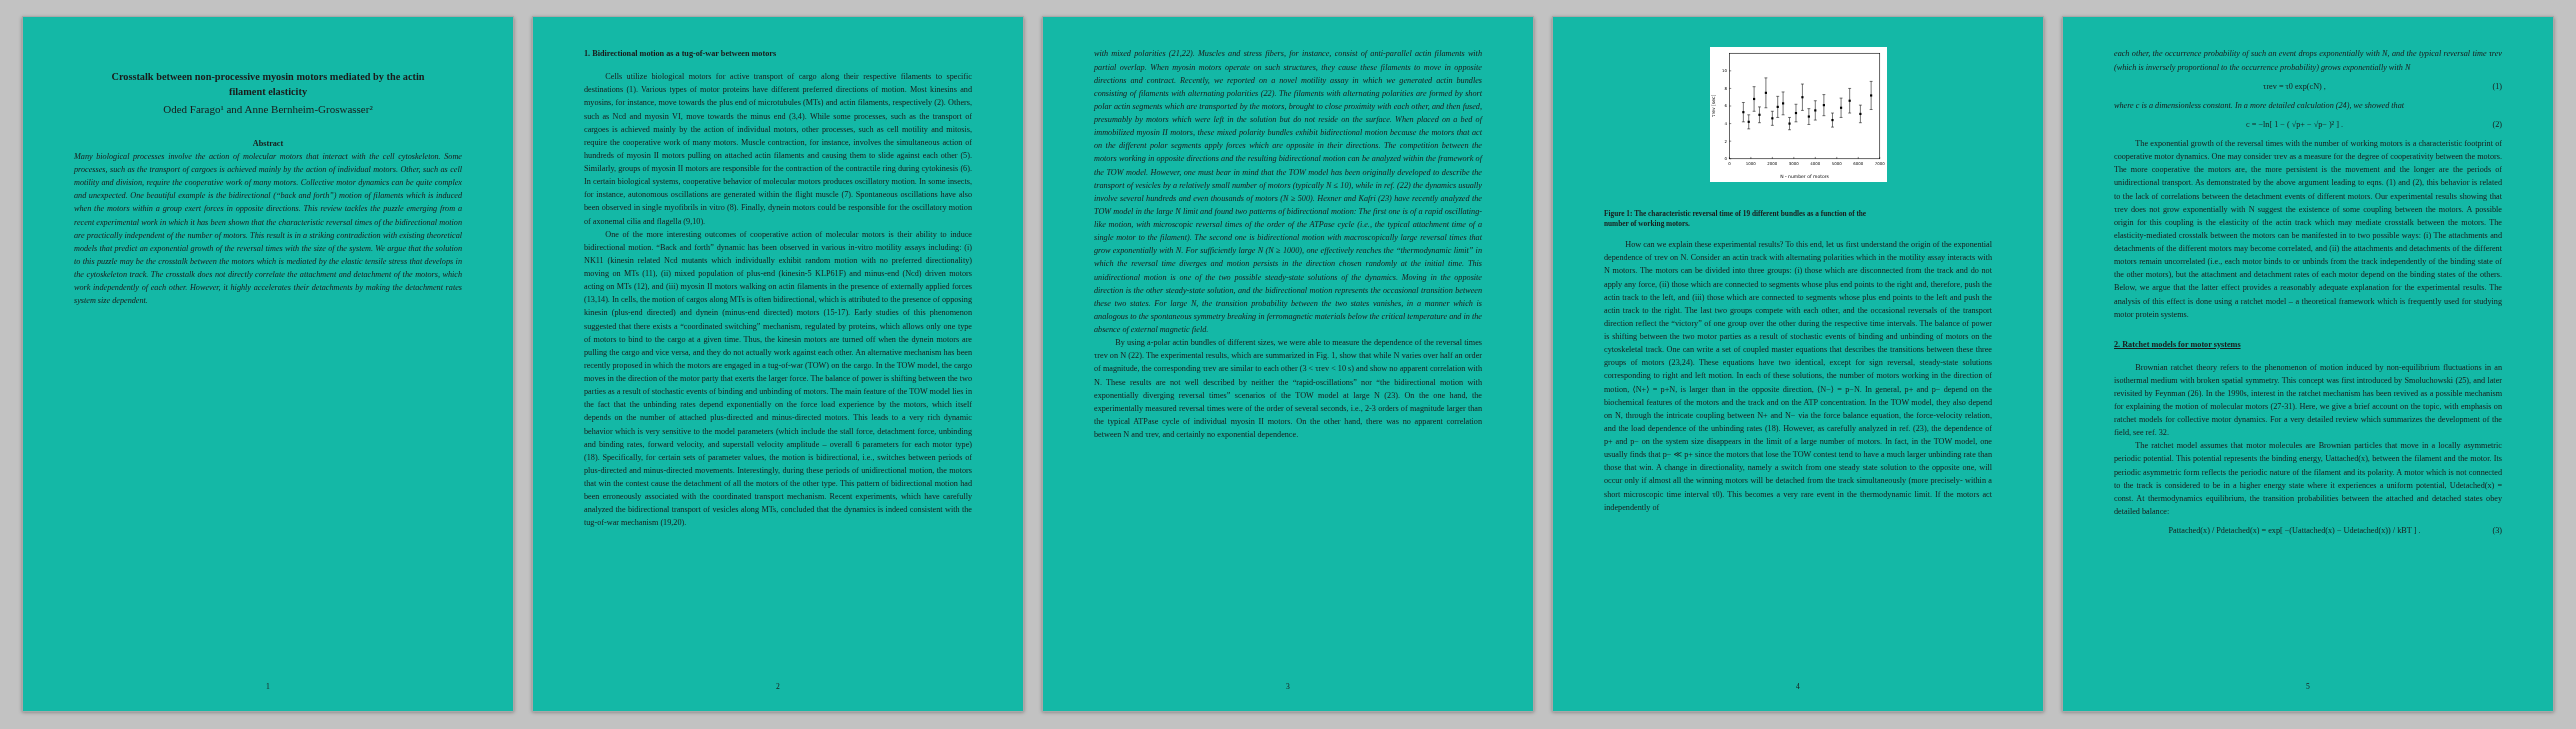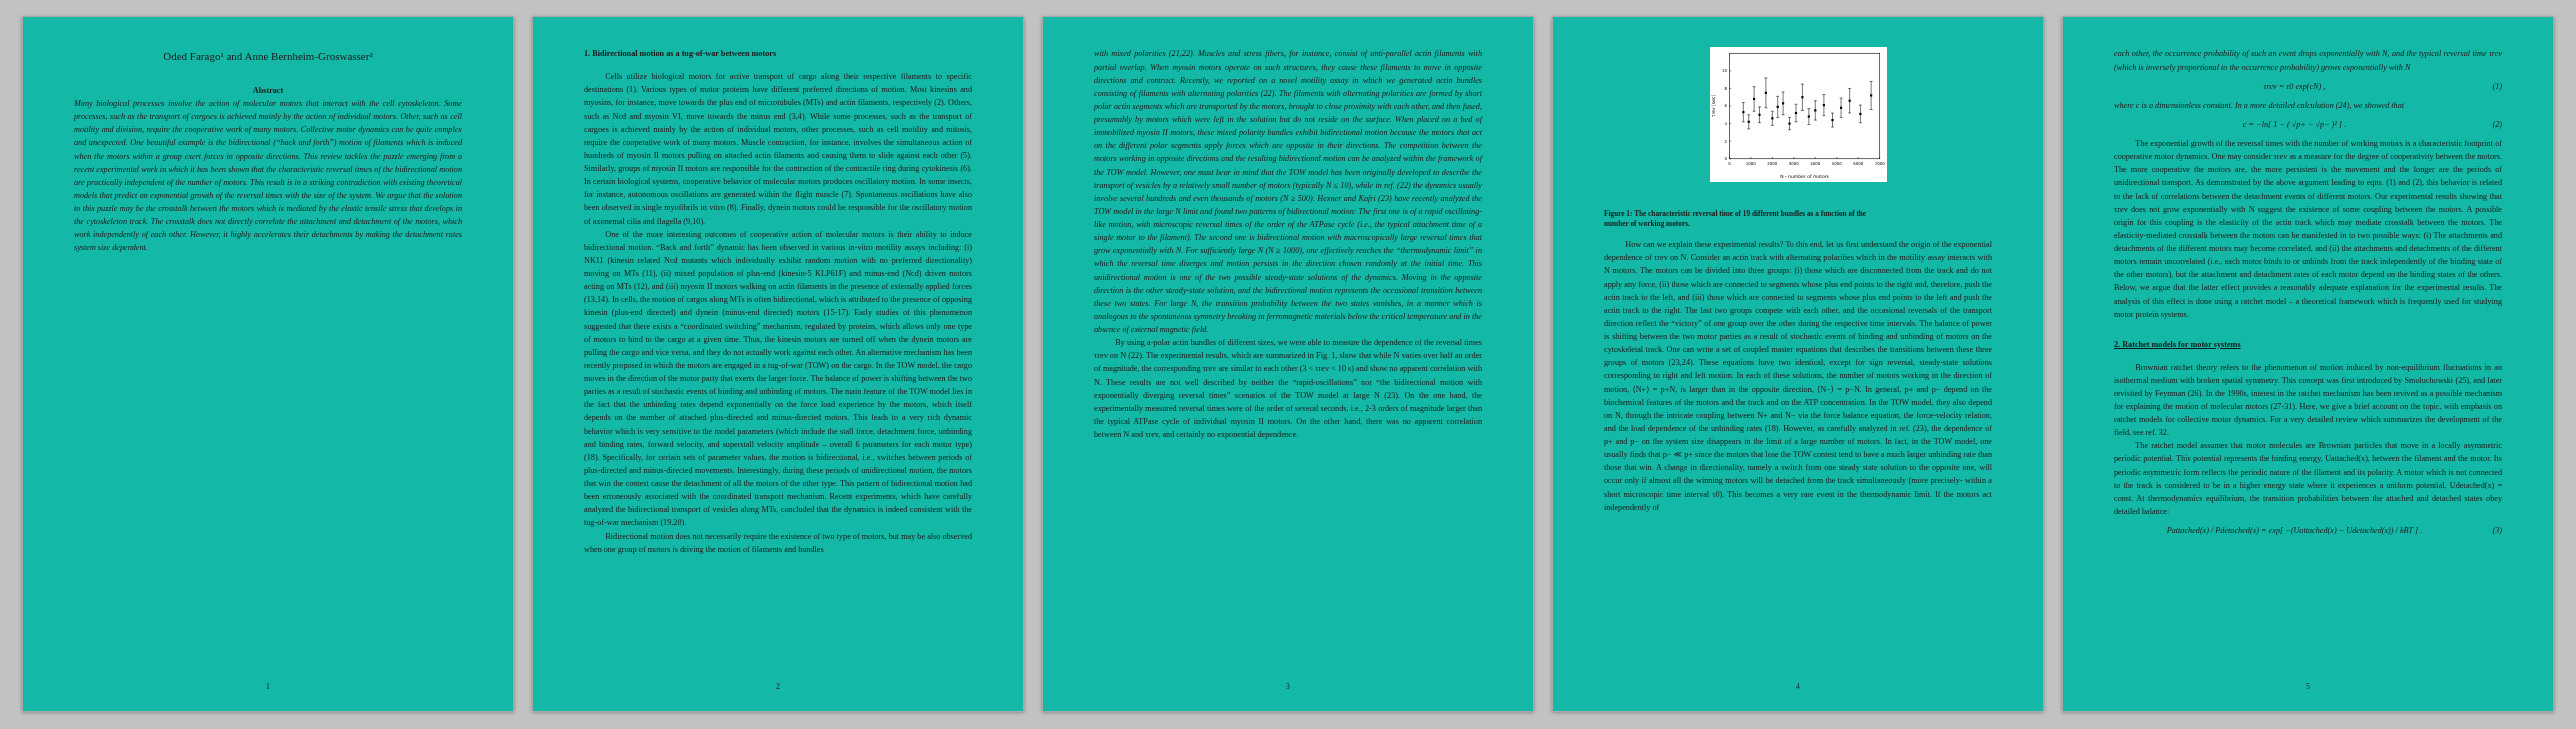--- a/index.html
+++ b/index.html
@@ -46,41 +46,41 @@
   
   figure { margin: 0 0 8.5px 0; padding: 0; }
   .figwrap { text-align: center; }
   figcaption {
     margin-top: 22px; font-size: 7.3px; font-weight: bold;
     max-width: 286px; text-align: left; line-height: 1.45;
   }
   svg.plot { background: #ffffff; }
   svg.plot text { font-family: "DejaVu Sans", sans-serif; fill: #000; }
   
-  .equation { display: flex; align-items: flex-start; margin: 6px 0; font-style: italic; }
+  .equation { display: flex; align-items: flex-start; margin: 6px 0; }
   .eq-body { flex: 1; text-align: center; font-size: 8.2px; }
   .eq-no { width: 27px; text-align: right; font-size: 8.2px; }
 </style>
 </head>
 <body>
 
 <div class="canvas">
 
   <div class="page">
+    <h1 class="title">Crosstalk between non-processive myosin motors mediated by the actin filament elasticity</h1>
     <div class="authors">Oded Farago¹ and Anne Bernheim-Groswasser²</div>
     <div class="abs-head">Abstract</div>
     <p class="noindent abstract">Many biological processes involve the action of molecular motors that interact with the cell cytoskeleton. Some processes, such as the transport of cargoes is achieved mainly by the action of individual motors. Other, such as cell motility and division, require the cooperative work of many motors. Collective motor dynamics can be quite complex and unexpected. One beautiful example is the bidirectional (“back and forth”) motion of filaments which is induced when the motors within a group exert forces in opposite directions. This review tackles the puzzle emerging from a recent experimental work in which it has been shown that the characteristic reversal times of the bidirectional motion are practically independent of the number of motors. This result is in a striking contradiction with existing theoretical models that predict an exponential growth of the reversal times with the size of the system. We argue that the solution to this puzzle may be the crosstalk between the motors which is mediated by the elastic tensile stress that develops in the cytoskeleton track. The crosstalk does not directly correlate the attachment and detachment of the motors, which work independently of each other. However, it highly accelerates their detachments by making the detachment rates system size dependent.</p>
     <div class="pageno">1</div>
   </div>
 
   <div class="page">
     <h2 class="sec">1. Bidirectional motion as a tug-of-war between motors</h2>
     <p>Cells utilize biological motors for active transport of cargo along their respective filaments to specific destinations (1). Various types of motor proteins have different preferred directions of motion. Most kinesins and myosins, for instance, move towards the plus end of microtubules (MTs) and actin filaments, respectively (2). Others, such as Ncd and myosin VI, move towards the minus end (3,4). While some processes, such as the transport of cargoes is achieved mainly by the action of individual motors, other processes, such as cell motility and mitosis, require the cooperative work of many motors. Muscle contraction, for instance, involves the simultaneous action of hundreds of myosin II motors pulling on attached actin filaments and causing them to slide against each other (5). Similarly, groups of myosin II motors are responsible for the contraction of the contractile ring during cytokinesis (6). In certain biological systems, cooperative behavior of molecular motors produces oscillatory motion. In some insects, for instance, autonomous oscillations are generated within the flight muscle (7). Spontaneous oscillations have also been observed in single myofibrils in vitro (8). Finally, dynein motors could be responsible for the oscillatory motion of axonemal cilia and flagella (9,10).</p>
     <p>One of the more interesting outcomes of cooperative action of molecular motors is their ability to induce bidirectional motion. “Back and forth” dynamic has been observed in various in-vitro motility assays including: (i) NK11 (kinesin related Ncd mutants which individually exhibit random motion with no preferred directionality) moving on MTs (11), (ii) mixed population of plus-end (kinesin-5 KLP61F) and minus-end (Ncd) driven motors acting on MTs (12), and (iii) myosin II motors walking on actin filaments in the presence of externally applied forces (13,14). In cells, the motion of cargos along MTs is often bidirectional, which is attributed to the presence of opposing kinesin (plus-end directed) and dynein (minus-end directed) motors (15-17). Early studies of this phenomenon suggested that there exists a “coordinated switching” mechanism, regulated by proteins, which allows only one type of motors to bind to the cargo at a given time. Thus, the kinesin motors are turned off when the dynein motors are pulling the cargo and vice versa, and they do not actually work against each other. An alternative mechanism has been recently proposed in which the motors are engaged in a tug-of-war (TOW) on the cargo. In the TOW model, the cargo moves in the direction of the motor party that exerts the larger force. The balance of power is shifting between the two parties as a result of stochastic events of binding and unbinding of motors. The main feature of the TOW model lies in the fact that the unbinding rates depend exponentially on the force load experience by the motors, which itself depends on the number of attached plus-directed and minus-directed motors. This leads to a very rich dynamic behavior which is very sensitive to the model parameters (which include the stall force, detachment force, unbinding and binding rates, forward velocity, and superstall velocity amplitude – overall 6 parameters for each motor type) (18). Specifically, for certain sets of parameter values, the motion is bidirectional, i.e., switches between periods of plus-directed and minus-directed movements. Interestingly, during these periods of unidirectional motion, the motors that win the contest cause the detachment of all the motors of the other type. This pattern of bidirectional motion had been erroneously associated with the coordinated transport mechanism. Recent experiments, which have carefully analyzed the bidirectional transport of vesicles along MTs, concluded that the dynamics is indeed consistent with the tug-of-war mechanism (19,20).</p>
-    <p>Bidirectional motion does not necessarily require the existence of two type of motors, but may be also observed when one group of motors is driving the motion of filaments and bundles</p>
     <div class="pageno">2</div>
   </div>
 
   <div class="page">
     <p class="noindent">with mixed polarities (21,22). Muscles and stress fibers, for instance, consist of anti-parallel actin filaments with partial overlap. When myosin motors operate on such structures, they cause these filaments to move in opposite directions and contract. Recently, we reported on a novel motility assay in which we generated actin bundles consisting of filaments with alternating polarities (22). The filaments with alternating polarities are formed by short polar actin segments which are transported by the motors, brought to close proximity with each other, and then fused, presumably by motors which were left in the solution but do not reside on the surface. When placed on a bed of immobilized myosin II motors, these mixed polarity bundles exhibit bidirectional motion because the motors that act on the different polar segments apply forces which are opposite in their directions. The competition between the motors working in opposite directions and the resulting bidirectional motion can be analyzed within the framework of the TOW model. However, one must bear in mind that the TOW model has been originally developed to describe the transport of vesicles by a relatively small number of motors (typically N ≤ 10), while in ref. (22) the dynamics usually involve several hundreds and even thousands of motors (N ≥ 500). Hexner and Kafri (23) have recently analyzed the TOW model in the large N limit and found two patterns of bidirectional motion: The first one is of a rapid oscillating-like motion, with microscopic reversal times of the order of the ATPase cycle (i.e., the typical attachment time of a single motor to the filament). The second one is bidirectional motion with macroscopically large reversal times that grow exponentially with N. For sufficiently large N (N ≥ 1000), one effectively reaches the “thermodynamic limit” in which the reversal time diverges and motion persists in the direction chosen randomly at the initial time. This unidirectional motion is one of the two possible steady-state solutions of the dynamics. Moving in the opposite direction is the other steady-state solution, and the bidirectional motion represents the occasional transition between these two states. For large N, the transition probability between the two states vanishes, in a manner which is analogous to the spontaneous symmetry breaking in ferromagnetic materials below the critical temperature and in the absence of external magnetic field.</p>
     <p>By using a-polar actin bundles of different sizes, we were able to measure the dependence of the reversal times τrev on N (22). The experimental results, which are summarized in Fig. 1, show that while N varies over half an order of magnitude, the corresponding τrev are similar to each other (3 &lt; τrev &lt; 10 s) and show no apparent correlation with N. These results are not well described by neither the “rapid-oscillations” nor “the bidirectional motion with exponentially diverging reversal times” scenarios of the TOW model at large N (23). On the one hand, the experimentally measured reversal times were of the order of several seconds, i.e., 2-3 orders of magnitude larger than the typical ATPase cycle of individual myosin II motors. On the other hand, there was no apparent correlation between N and τrev, and certainly no exponential dependence.</p>
     <div class="pageno">3</div>
   </div>
 
   <div class="page">

